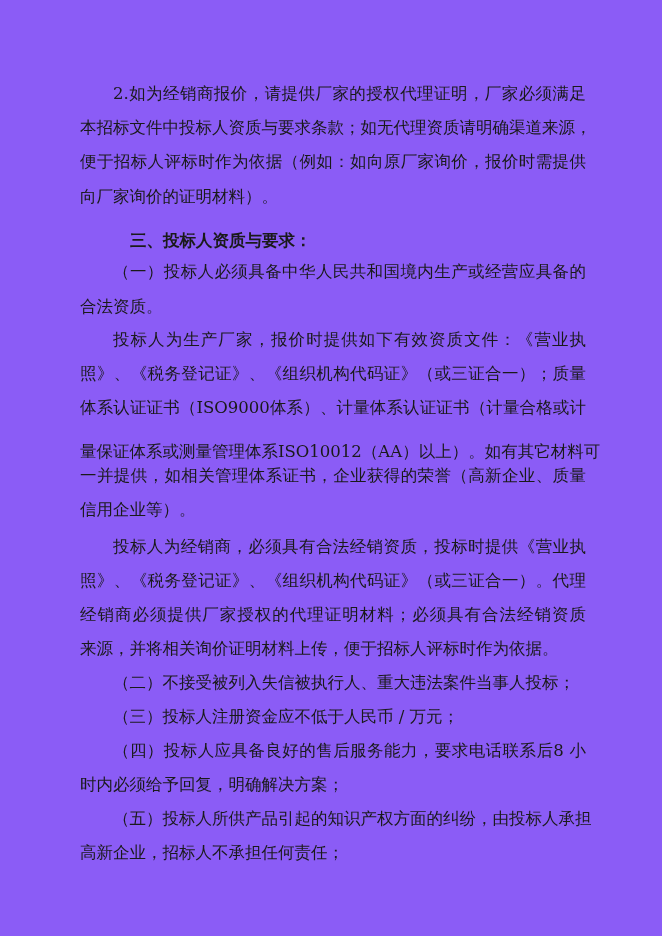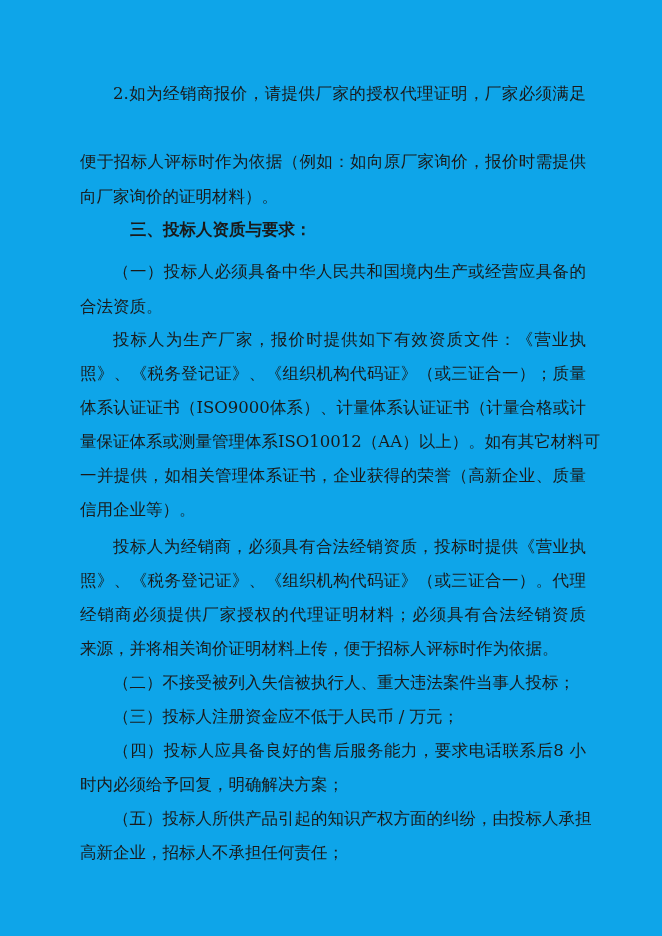--- a/index.html
+++ b/index.html
@@ -1,17 +1,17 @@
 <!DOCTYPE html>
 <html><head>
 <meta charset="utf-8">
 <style>
   html, body { margin: 0; padding: 0; background: #ffffff; }
   body { width: 662px; height: 936px; position: relative; overflow: hidden; }
-  .page { position: absolute; left: 0; top: 0; width: 662px; height: 936px; background: #0ea5e9; }
+  .page { position: absolute; left: 0; top: 0; width: 662px; height: 936px; background: #8b5cf6; }
   .line {
     position: absolute;
     left: 80px;
     width: 506px;
     font-family: "DejaVu Serif", "Liberation Serif", serif;
     font-size: 16.5px;
     color: #1a1a1a;
     white-space: nowrap;
     line-height: 20px;
     text-align: justify;
@@ -25,32 +25,33 @@
     font-weight: bold;
     text-align-last: left;
   }
 </style>
 </head>
 <body>
 
 <div class="page">
 
   <div class="line indent" style="top:84px">2.如为经销商报价，请提供厂家的授权代理证明，厂家必须满足</div>
+  <div class="line" style="top:118px">本招标文件中投标人资质与要求条款；如无代理资质请明确渠道来源，</div>
   <div class="line" style="top:152px">便于招标人评标时作为依据（例如：如向原厂家询价，报价时需提供</div>
   <div class="line last" style="top:187px">向厂家询价的证明材料）。</div>
 
-  <div class="line heading" style="top:220px">三、投标人资质与要求：</div>
+  <div class="line heading" style="top:231px">三、投标人资质与要求：</div>
 
   <div class="line indent" style="top:262px; left:113px;">（一）投标人必须具备中华人民共和国境内生产或经营应具备的</div>
   <div class="line last" style="top:297px">合法资质。</div>
 
   <div class="line indent" style="top:330px">投标人为生产厂家，报价时提供如下有效资质文件：《营业执</div>
   <div class="line" style="top:364px">照》、《税务登记证》、《组织机构代码证》（或三证合一）；质量</div>
   <div class="line" style="top:398px">体系认证证书（ISO9000体系）、计量体系认证证书（计量合格或计</div>
-  <div class="line" style="top:432px">量保证体系或测量管理体系ISO10012（AA）以上）。如有其它材料可</div>
+  <div class="line" style="top:442px">量保证体系或测量管理体系ISO10012（AA）以上）。如有其它材料可</div>
   <div class="line" style="top:466px">一并提供，如相关管理体系证书，企业获得的荣誉（高新企业、质量</div>
   <div class="line last" style="top:500px">信用企业等）。</div>
 
   <div class="line indent" style="top:537px">投标人为经销商，必须具有合法经销资质，投标时提供《营业执</div>
   <div class="line" style="top:571px">照》、《税务登记证》、《组织机构代码证》（或三证合一）。代理</div>
   <div class="line" style="top:605px">经销商必须提供厂家授权的代理证明材料；必须具有合法经销资质</div>
   <div class="line last" style="top:639px">来源，并将相关询价证明材料上传，便于招标人评标时作为依据。</div>
 
   <div class="line indent last" style="top:673px">（二）不接受被列入失信被执行人、重大违法案件当事人投标；</div>
 

